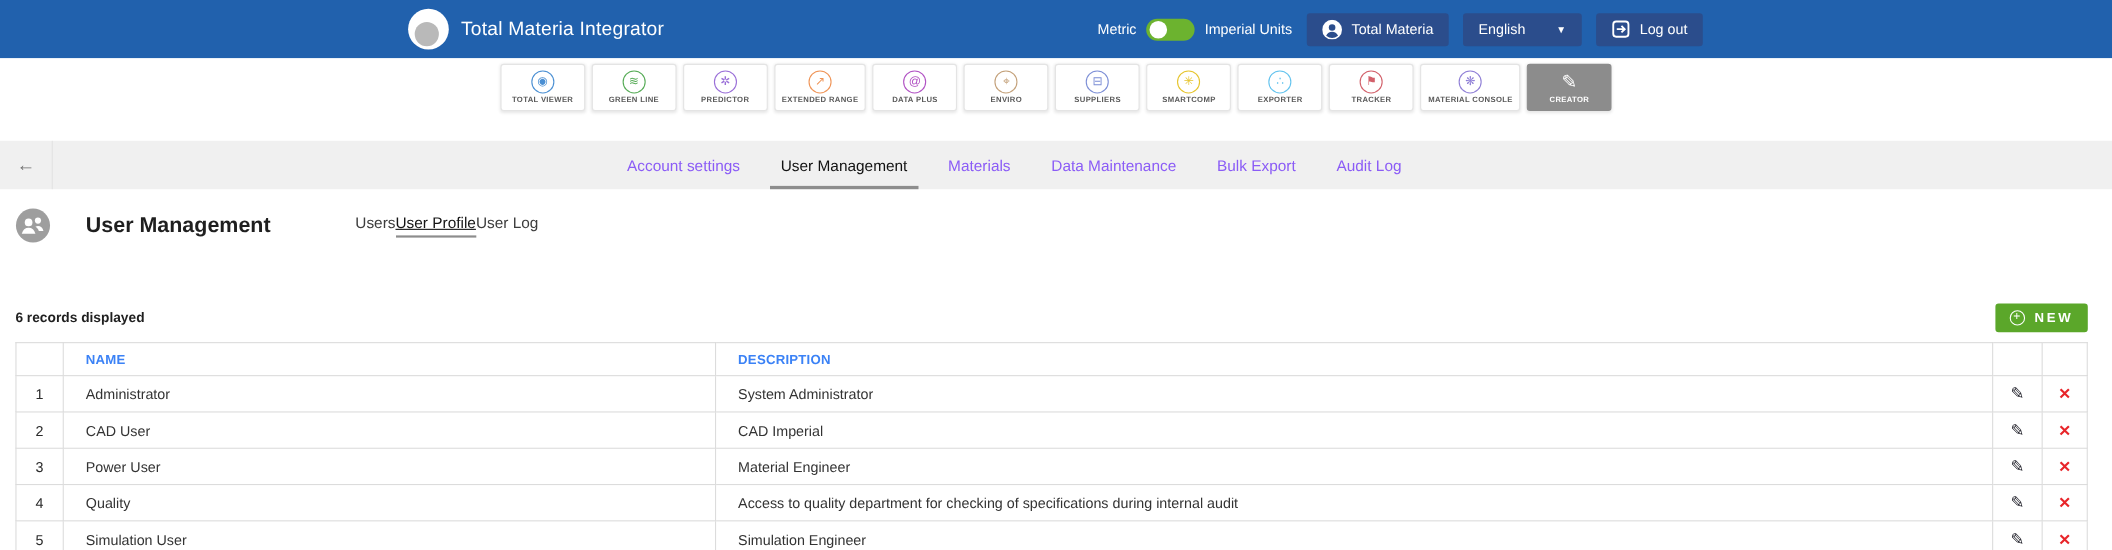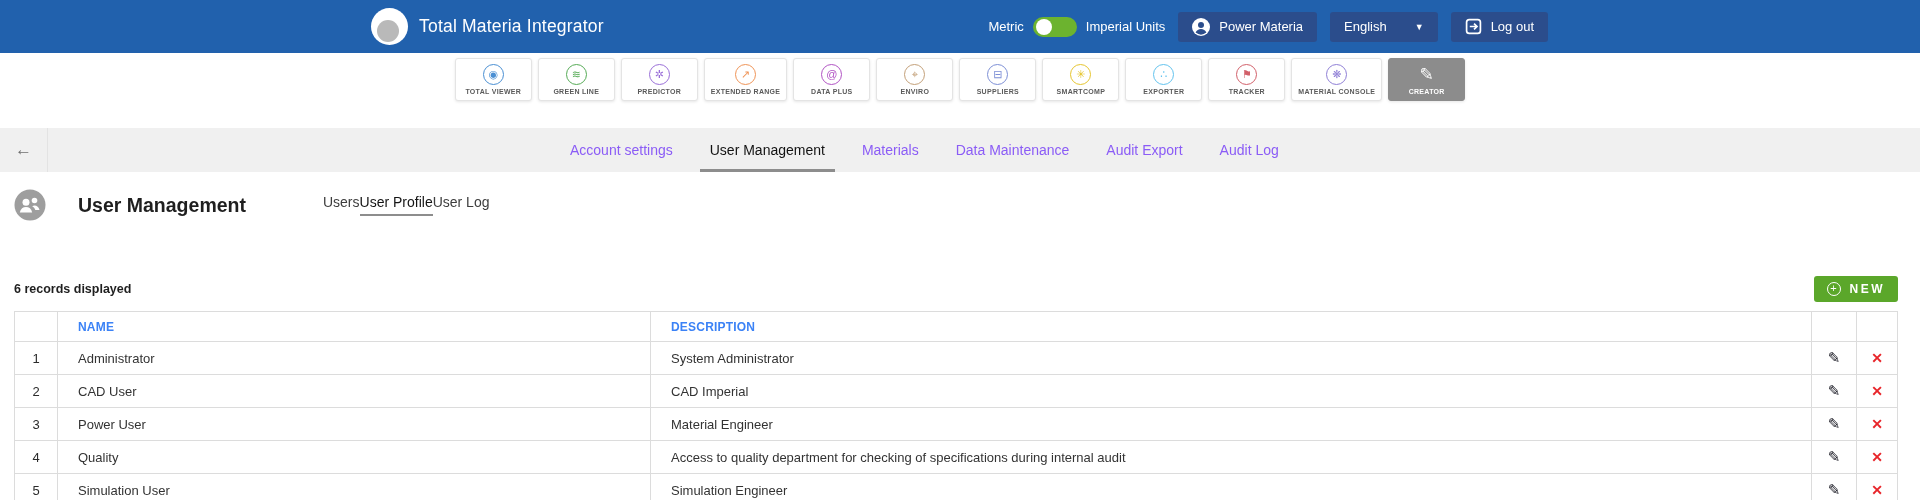--- a/index.html
+++ b/index.html
@@ -45,21 +45,21 @@
   .nav-tab.active { color:#121212; }
   .nav-tab.active::after { content:''; position:absolute; left:-10px; right:-10px; bottom:0;
     height:3px; background:#8d8d8d; }
 
   
   .title-row { display:flex; align-items:center; margin:16px 0 0 14px; height:34px; }
   .title-icon { width:32px; height:32px; flex:none; }
   .page-title { font-size:19.5px; font-weight:bold; color:#1f1f1f; margin-left:32px; }
   .subtabs { display:flex; margin-left:77px; align-items:flex-start; }
   .subtab { font-size:14px; color:#3d3d3d; cursor:pointer; padding-bottom:4px; border-bottom:2px solid transparent; }
-  .subtab.active { color:#141414; border-bottom-color:#8d8d8d; }
+  .subtab.active { color:#141414; border-bottom-color:#8d8d8d;text-decoration:underline; }
 
   
   .records-row { display:flex; align-items:center; justify-content:space-between; margin:54px 22px 0 14px; height:26px; }
   .records-label { font-size:12.5px; font-weight:bold; color:#1f1f1f; }
   .new-btn { display:flex; align-items:center; gap:9px; background:#5ba72a; color:#fff; border:none;
     border-radius:3px; height:26px; padding:0 13px; font-size:12px; font-weight:bold; letter-spacing:2.5px;
     cursor:pointer; font-family:inherit; }
   .new-plus { width:14px; height:14px; border:1.3px solid #fff; border-radius:50%; display:flex;
     align-items:center; justify-content:center; font-size:11px; font-weight:normal; letter-spacing:0;
     line-height:1; padding-bottom:1px; }
@@ -88,21 +88,21 @@
     <span class="toggle">
         <span class="knob"></span>
       </span>
     <span class="unit-label">Imperial Units</span>
     <button class="hdr-btn">
       <svg width="18" height="18" viewBox="0 0 18 18">
         <circle cx="9" cy="9" r="9" fill="#fff"></circle>
         <circle cx="9" cy="7" r="3" fill="#2b4d8c"></circle>
         <path d="M3.6 14.6c1-2.6 3-3.7 5.4-3.7s4.4 1.1 5.4 3.7a9 9 0 0 1-10.8 0z" fill="#2b4d8c"></path>
       </svg>
-      <span>Power Materia</span>
+      <span>Total Materia</span>
     </button>
     <button class="hdr-btn lang">
       <span>English</span>
       <span class="caret">▼</span>
     </button>
     <button class="hdr-btn">
       <svg width="17" height="17" viewBox="0 0 16 16" fill="none" stroke="#fff" stroke-width="1.6">
         <rect x="1.5" y="1.5" width="13" height="13" rx="2.5"></rect>
         <path d="M4.5 8h6.5M8.5 5.2 11.3 8 8.5 10.8"></path>
       </svg>
@@ -164,21 +164,21 @@
 
 <div class="navbar">
   <div class="back">
     <span>←</span>
   </div>
   <div class="nav-tabs" id="navtabs">
       <div class="nav-tab">Account settings</div>
       <div class="nav-tab active">User Management</div>
       <div class="nav-tab">Materials</div>
       <div class="nav-tab">Data Maintenance</div>
-      <div class="nav-tab">Audit Export</div>
+      <div class="nav-tab">Bulk Export</div>
       <div class="nav-tab">Audit Log</div>
     </div>
 </div>
 
 <div class="title-row">
   <svg class="title-icon" viewBox="0 0 32 32">
     <circle cx="16" cy="16" r="15.5" fill="#9e9e9e"></circle>
     <circle cx="12" cy="13.2" r="3.5" fill="#fff"></circle>
     <path d="M5.8 23.6c.9-3.7 3.1-5.5 6.2-5.5s5.3 1.8 6.2 5.5z" fill="#fff"></path>
     <circle cx="20.5" cy="11.5" r="2.8" fill="#fff"></circle>

